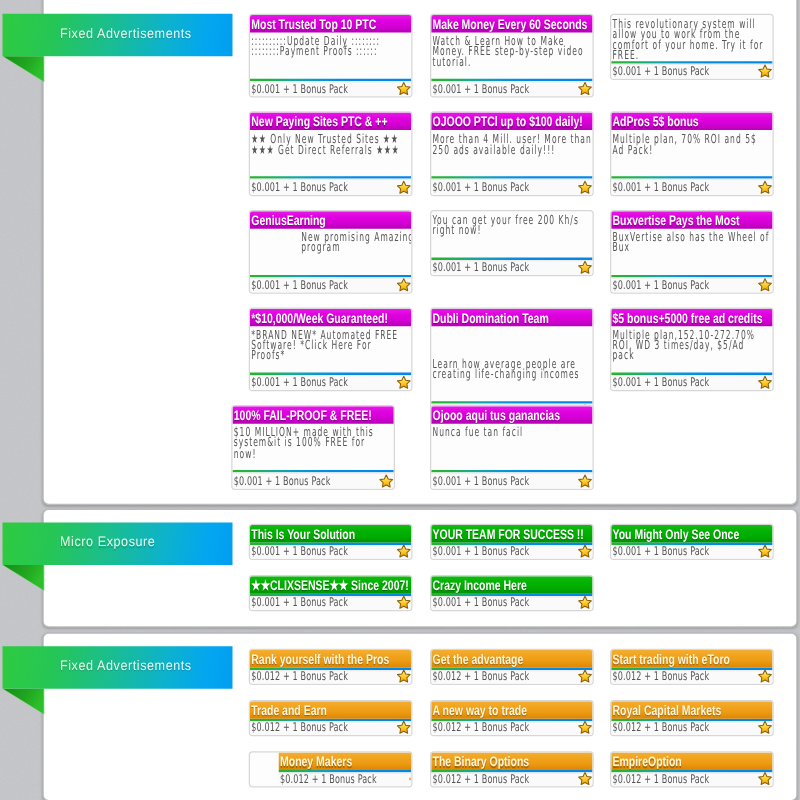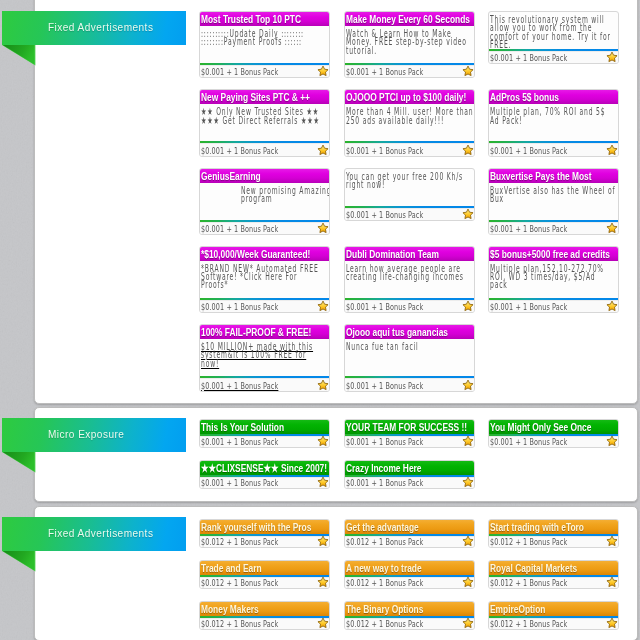--- a/index.html
+++ b/index.html
@@ -416,21 +416,21 @@
                 <stop offset="0.66" stop-color="#fcc01c"></stop>
                 <stop offset="1" stop-color="#e8980a"></stop>
               </linearGradient>
             </defs>
             <path d="M12 2.1 15.1 8.4 22.1 9.4 17.0 14.3 18.2 21.2 12 18.0 5.8 21.2 7.0 14.3 1.9 9.4 8.9 8.4Z" fill="url(#stargrad)" stroke="#8c6206" stroke-width="1.7" stroke-linejoin="round"></path>
           </svg>
         </div>
       </div>
       <div class="card" style="left:343.5px;top:245.89999999999998px;">
         <div class="card-title t-pink"><span>Dubli Domination Team</span></div>
-        <div class="card-body" style="height:37px;">
+        <div class="card-body" style="height:37px;margin-top:23px;">
           <span>Learn how average people are
 creating life-changing incomes</span>
         </div>
         <div class="card-rule"></div>
         <div class="card-foot">
           <span class="card-price">$0.001 + 1 Bonus Pack</span>
           <svg class="star" viewBox="0 0 24 24">
             <defs>
               <linearGradient id="stargrad" x1="0" y1="0" x2="0" y2="1">
                 <stop offset="0" stop-color="#fff6c8"></stop>
@@ -459,21 +459,21 @@
                 <stop offset="0" stop-color="#fff6c8"></stop>
                 <stop offset="0.32" stop-color="#ffdb52"></stop>
                 <stop offset="0.66" stop-color="#fcc01c"></stop>
                 <stop offset="1" stop-color="#e8980a"></stop>
               </linearGradient>
             </defs>
             <path d="M12 2.1 15.1 8.4 22.1 9.4 17.0 14.3 18.2 21.2 12 18.0 5.8 21.2 7.0 14.3 1.9 9.4 8.9 8.4Z" fill="url(#stargrad)" stroke="#8c6206" stroke-width="1.7" stroke-linejoin="round"></path>
           </svg>
         </div>
       </div>
-      <div class="card" style="left:199px;top:324.2px;text-decoration:underline;">
+      <div class="card" style="left:185px;top:324.2px;">
         <div class="card-title t-pink"><span>100% FAIL-PROOF &amp; FREE!</span></div>
         <div class="card-body" style="height:37px;">
           <span>$10 MILLION+ made with this
 system&amp;it is 100% FREE for
 now!</span>
         </div>
         <div class="card-rule"></div>
         <div class="card-foot">
           <span class="card-price">$0.001 + 1 Bonus Pack</span>
           <svg class="star" viewBox="0 0 24 24">
@@ -701,21 +701,21 @@
                 <stop offset="0" stop-color="#fff6c8"></stop>
                 <stop offset="0.32" stop-color="#ffdb52"></stop>
                 <stop offset="0.66" stop-color="#fcc01c"></stop>
                 <stop offset="1" stop-color="#e8980a"></stop>
               </linearGradient>
             </defs>
             <path d="M12 2.1 15.1 8.4 22.1 9.4 17.0 14.3 18.2 21.2 12 18.0 5.8 21.2 7.0 14.3 1.9 9.4 8.9 8.4Z" fill="url(#stargrad)" stroke="#8c6206" stroke-width="1.7" stroke-linejoin="round"></path>
           </svg>
         </div>
       </div>
-      <div class="card short" style="left:199px;top:600.8px;">
+      <div class="card short" style="left:199px;top:600.8px;padding-left:23px;">
         <div class="card-title t-orange"><span>Money Makers</span></div>
         <div class="card-rule"></div>
         <div class="card-foot">
           <span class="card-price">$0.012 + 1 Bonus Pack</span>
           <svg class="star" viewBox="0 0 24 24">
             <defs>
               <linearGradient id="stargrad" x1="0" y1="0" x2="0" y2="1">
                 <stop offset="0" stop-color="#fff6c8"></stop>
                 <stop offset="0.32" stop-color="#ffdb52"></stop>
                 <stop offset="0.66" stop-color="#fcc01c"></stop>

